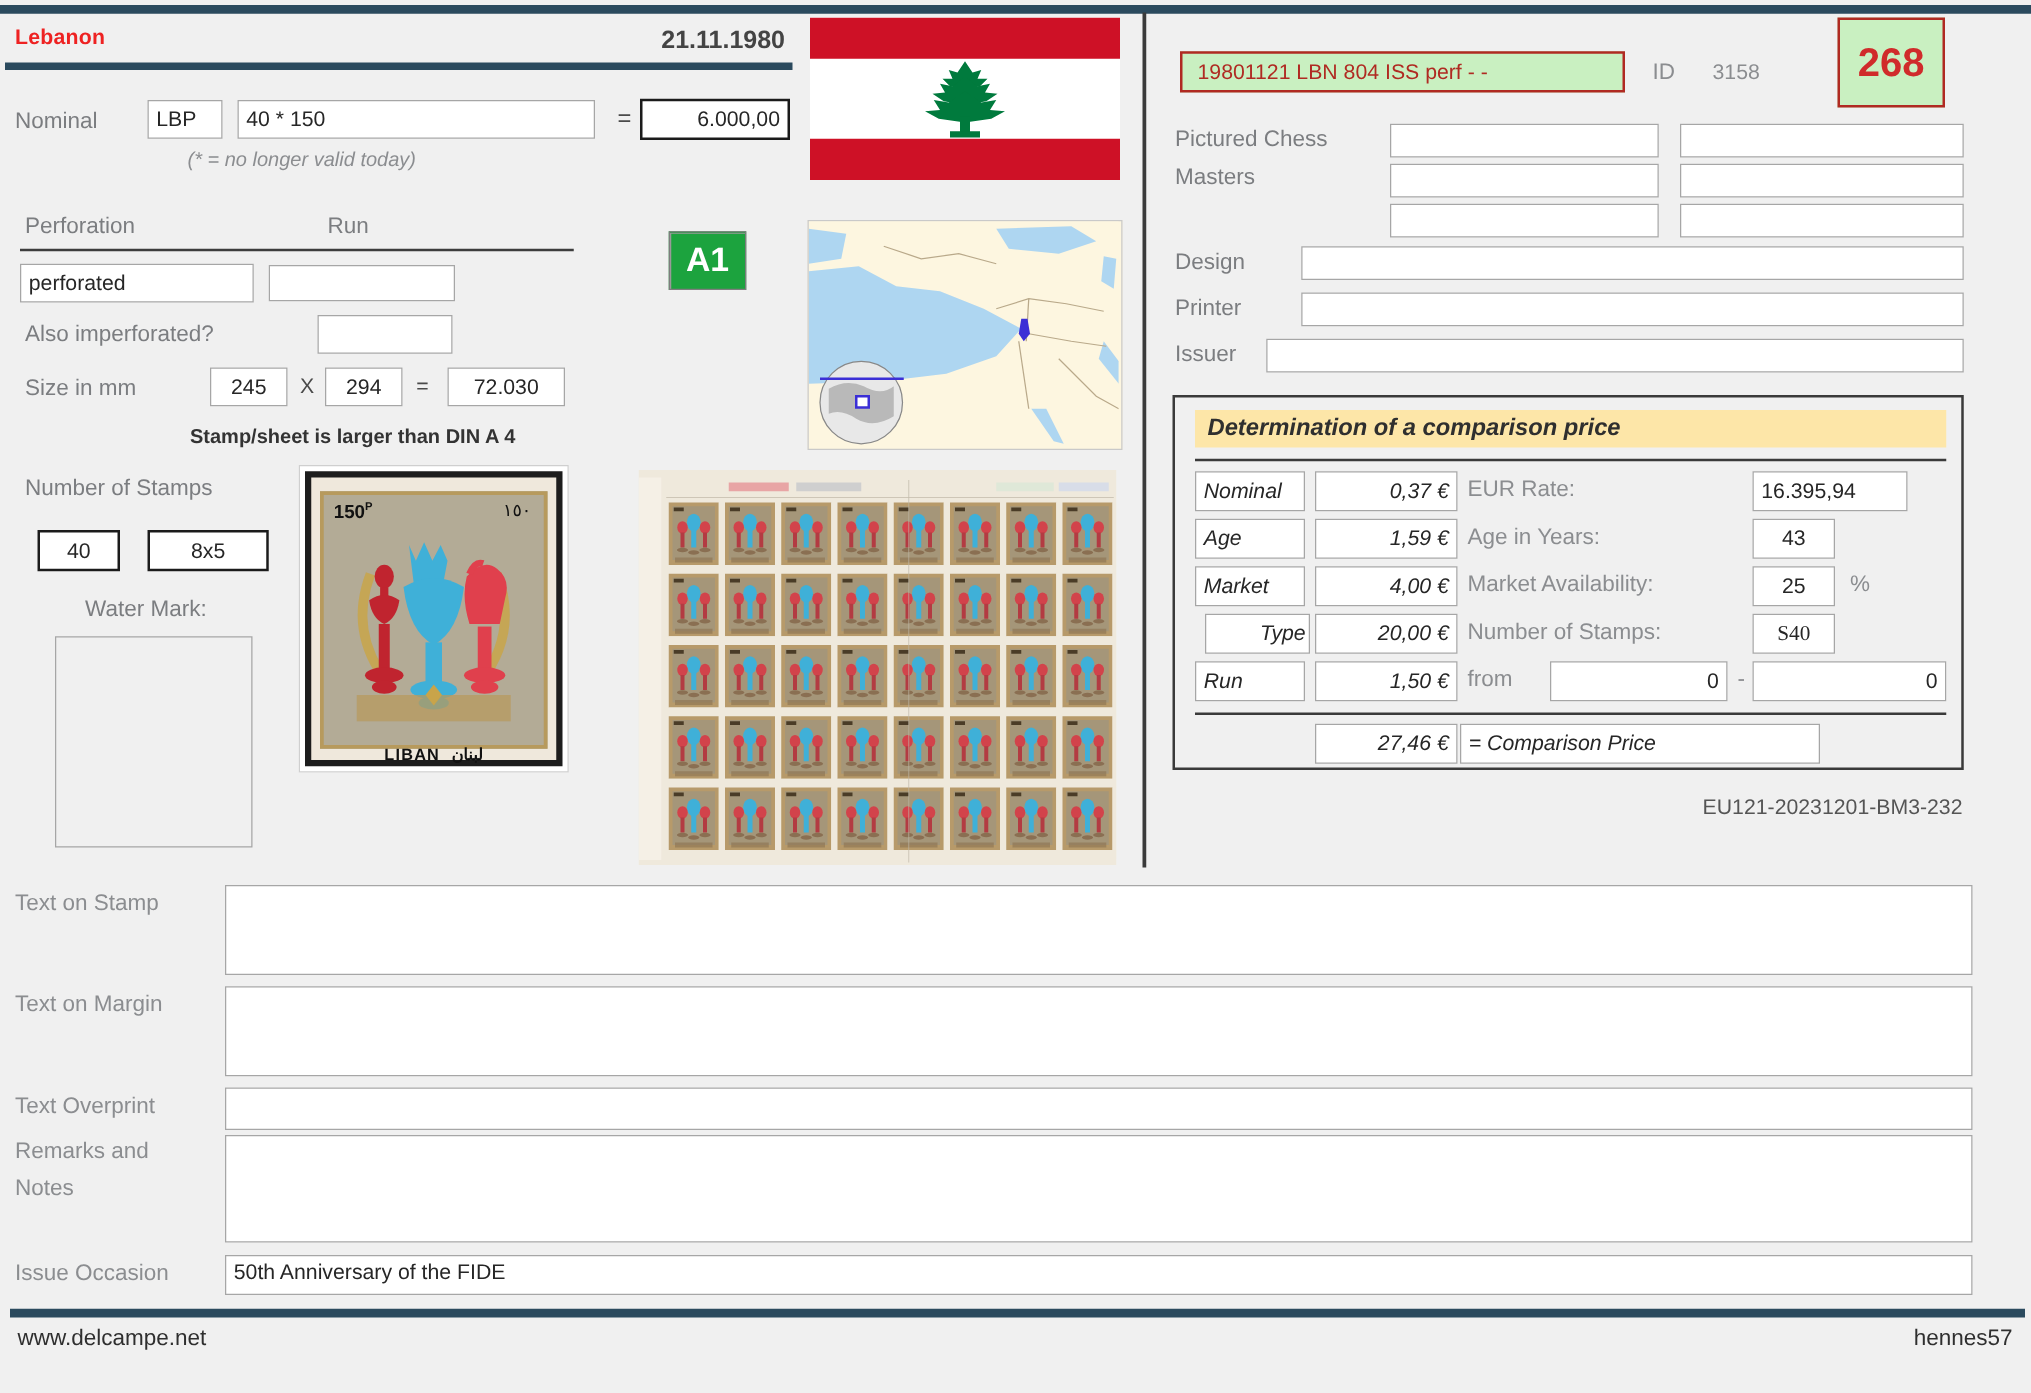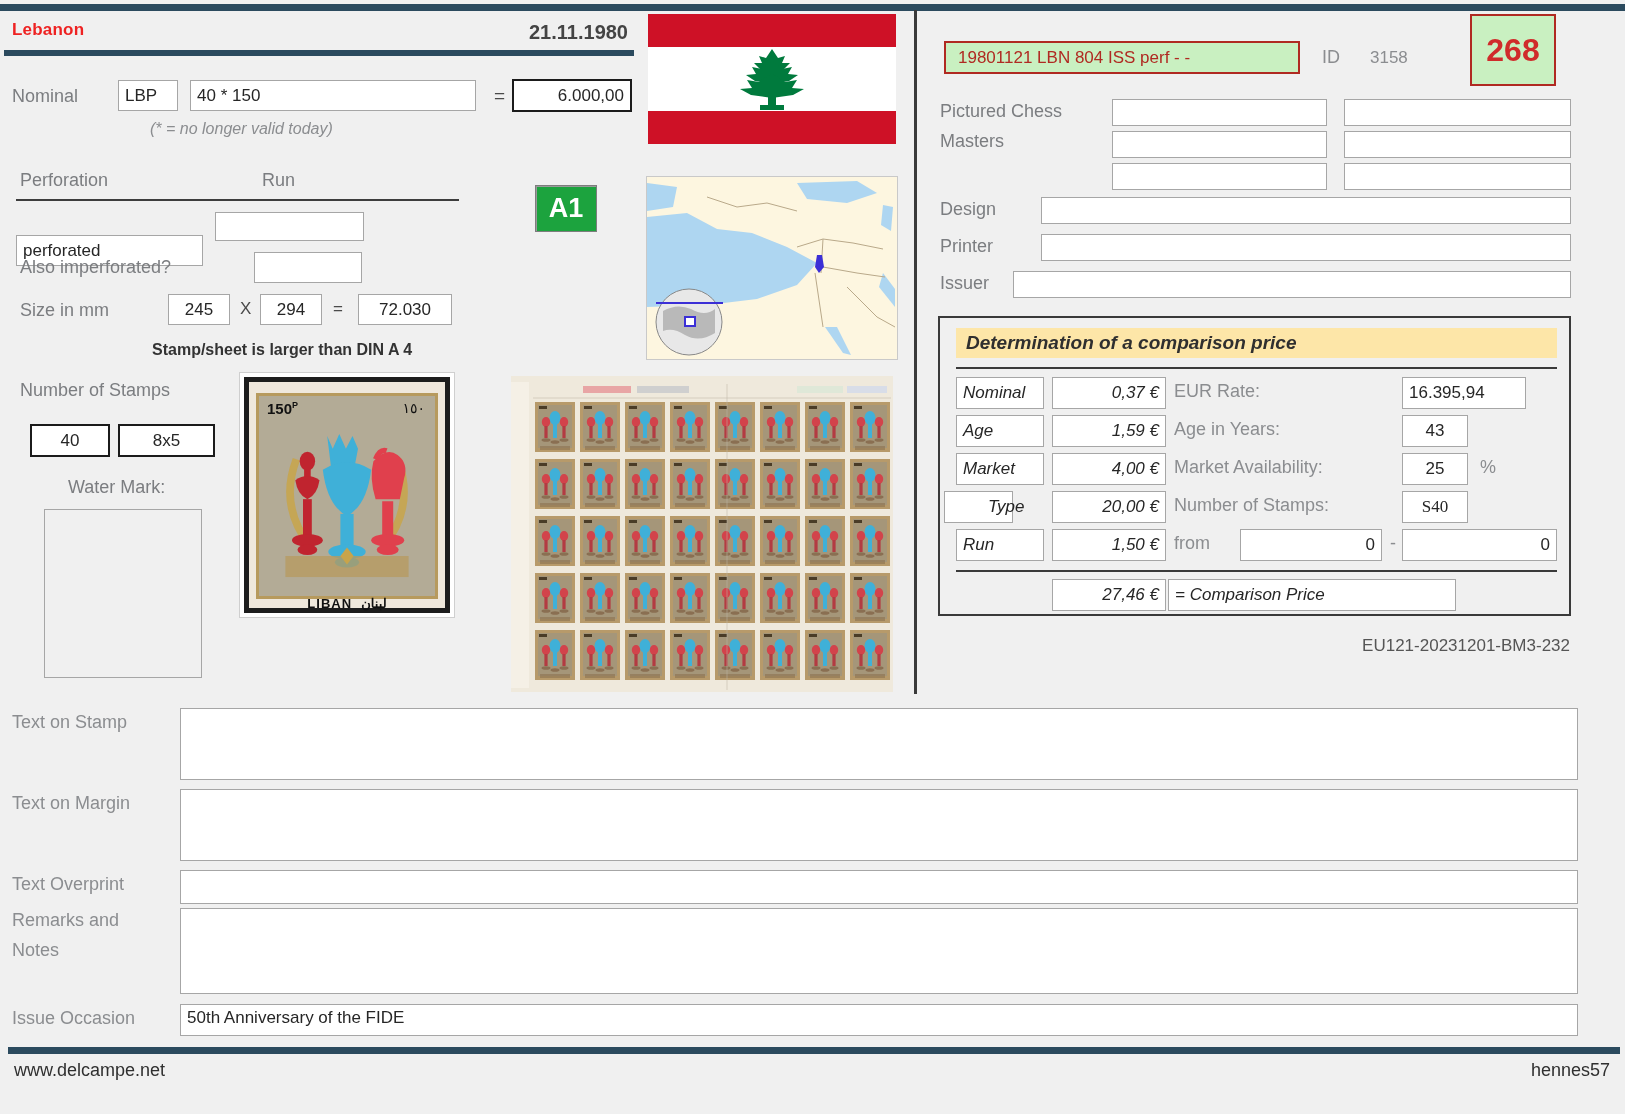--- a/index.html
+++ b/index.html
@@ -128,36 +128,36 @@
   <div class="fb" style="left:118px;top:80px;width:60px;height:31px;">LBP</div>
   <div class="fb" style="left:190px;top:80px;width:286px;height:31px;">40 * 150</div>
   <div class="eqsign" style="left:494px;top:85px;">=</div>
   <div class="fb thick r" style="left:512px;top:79px;width:120px;height:33px;">6.000,00</div>
   <div class="note-italic" style="left:150px;top:120px;">(* = no longer valid today)</div>
 
   <div class="lbl" style="left:20px;top:170px;">Perforation</div>
   <div class="lbl" style="left:262px;top:170px;">Run</div>
   <div class="grp-rule" style="left:16px;top:199px;width:443px;"></div>
 
-  <div class="fb" style="left:16px;top:211px;width:187px;height:31px;margin-top:24px;">perforated</div>
+  <div class="fb" style="left:16px;top:211px;width:187px;height:31px;">perforated</div>
   <div class="fb" style="left:215px;top:212px;width:149px;height:29px;"></div>
 
   <div class="lbl" style="left:20px;top:257px;">Also imperforated?</div>
   <div class="fb" style="left:254px;top:252px;width:108px;height:31px;"></div>
 
   <div class="lbl" style="left:20px;top:300px;">Size in mm</div>
   <div class="fb c" style="left:168px;top:294px;width:62px;height:31px;">245</div>
   <div class="eqsign" style="left:240px;top:299px;font-size:17px;">X</div>
   <div class="fb c" style="left:260px;top:294px;width:62px;height:31px;">294</div>
   <div class="eqsign" style="left:333px;top:299px;font-size:17px;">=</div>
   <div class="fb c" style="left:358px;top:294px;width:94px;height:31px;">72.030</div>
   <div class="note-dark" style="left:152px;top:341px;">Stamp/sheet is larger than DIN A 4</div>
 
   <div class="lbl" style="left:20px;top:380px;">Number of Stamps</div>
-  <div class="fb thick c" style="left:30px;top:424px;width:80px;height:33px;">40</div>
+  <div class="fb thick c" style="left:30px;top:424px;width:66px;height:33px;">40</div>
   <div class="fb thick c" style="left:118px;top:424px;width:97px;height:33px;">8x5</div>
 
   <div class="lbl" style="left:68px;top:477px;">Water Mark:</div>
   <div class="fb" style="left:44px;top:509px;width:158px;height:169px;background:#f0f0f0;"></div>
 
   <div class="flag">
     <div class="band b1"></div>
     <div class="band b2"></div>
     <svg class="cedar" width="80" height="64" viewBox="0 0 80 64">
       <g fill="#007a3d">
@@ -909,21 +909,21 @@
     <div class="ib r" style="left:112px;top:97px;width:114px;height:32px;">1,59 €</div>
     <div class="cl" style="left:234px;top:101px;">Age in Years:</div>
     <div class="ib ni c" style="left:462px;top:97px;width:66px;height:32px;">43</div>
 
     <div class="ib" style="left:16px;top:135px;width:88px;height:32px;">Market</div>
     <div class="ib r" style="left:112px;top:135px;width:114px;height:32px;">4,00 €</div>
     <div class="cl" style="left:234px;top:139px;">Market Availability:</div>
     <div class="ib ni c" style="left:462px;top:135px;width:66px;height:32px;">25</div>
     <div class="cl" style="left:540px;top:139px;">%</div>
 
-    <div class="ib" style="left:4px;top:173px;width:69px;height:32px;padding-left:43px;">Type</div>
+    <div class="ib" style="left:24px;top:173px;width:84px;height:32px;padding-left:43px;">Type</div>
     <div class="ib r" style="left:112px;top:173px;width:114px;height:32px;">20,00 €</div>
     <div class="cl" style="left:234px;top:177px;">Number of Stamps:</div>
     <div class="ib ni c" style="left:462px;top:173px;width:66px;height:32px;font-family:Liberation Serif, serif;">S40</div>
 
     <div class="ib" style="left:16px;top:211px;width:88px;height:32px;">Run</div>
     <div class="ib r" style="left:112px;top:211px;width:114px;height:32px;">1,50 €</div>
     <div class="cl" style="left:234px;top:215px;">from</div>
     <div class="ib ni r" style="left:300px;top:211px;width:142px;height:32px;">0</div>
     <div class="cl" style="left:450px;top:215px;">-</div>
     <div class="ib ni r" style="left:462px;top:211px;width:155px;height:32px;">0</div>

